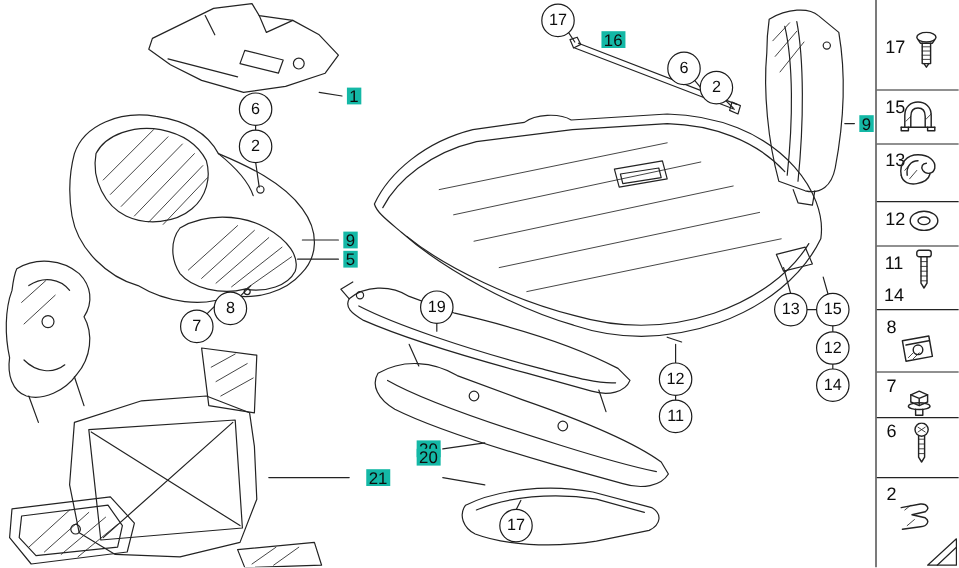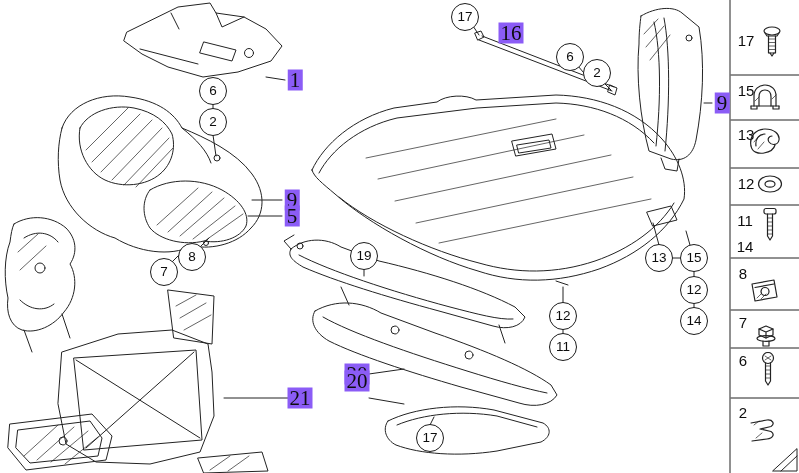--- a/index.html
+++ b/index.html
@@ -14,21 +14,21 @@
   .ln .hatch{stroke-width:.7;}
   .co{
     position:absolute;transform:translate(-50%,-50%);
     display:flex;align-items:center;justify-content:center;
     line-height:1;color:#0d0d0d;
   }
   .co.circled{
     width:26px;height:26px;border:1.5px solid #1c1c1c;border-radius:50%;
     background:#fff;font-size:13.5px;
   }
-  .co.plain{font-size:21px;background:#8b5cf6;padding:0 2px;font-family:Liberation Serif, serif;}
+  .co.plain{font-size:14px;background:#14b8a6;padding:0 2px;}
   .legend-num{
     position:absolute;transform:translate(-50%,-50%);
     font-size:15px;color:#0d0d0d;line-height:1;
   }
   .licon{position:absolute;}
   .licon svg path,.licon svg circle,.licon svg ellipse,.licon svg rect,.licon svg polygon{
     fill:none;stroke:#232323;stroke-width:1.2;stroke-linejoin:round;stroke-linecap:round;
   }
   .licon svg .hatch{stroke-width:.7;}
 </style>
@@ -200,21 +200,21 @@
     </div>
   <div class="co plain" style="left:292px;top:216px">
       <span>5</span>
     </div>
   <div class="co circled" style="left:192px;top:257px">
       <span>8</span>
     </div>
   <div class="co circled" style="left:164px;top:272px">
       <span>7</span>
     </div>
-  <div class="co plain" style="left:300px;top:398px">
+  <div class="co plain" style="left:315px;top:398px">
       <span>21</span>
     </div>
   <div class="co circled" style="left:364px;top:256px">
       <span>19</span>
     </div>
   <div class="co plain" style="left:357px;top:374px">
       <span>20</span>
     </div>
   <div class="co plain" style="left:357px;top:381px">
       <span>20</span>

